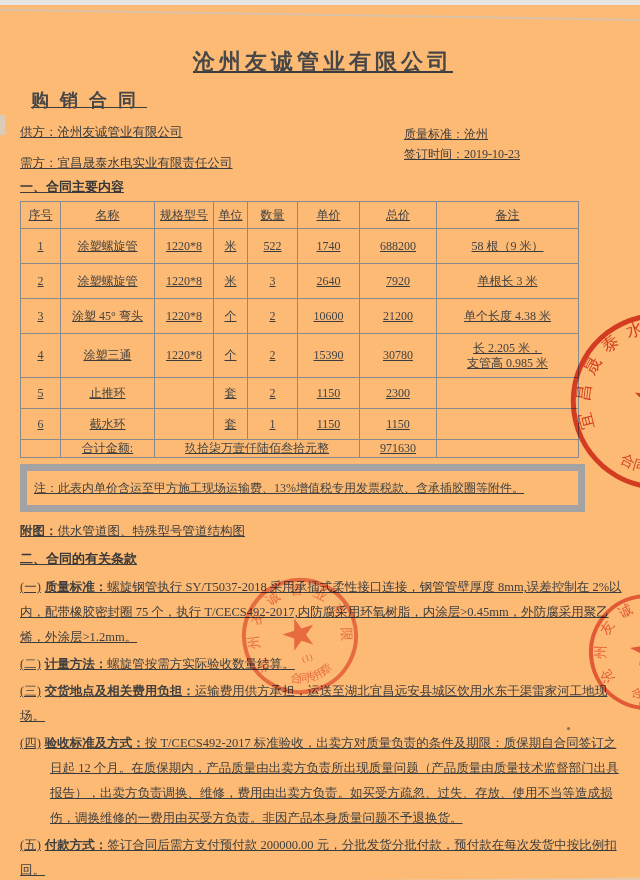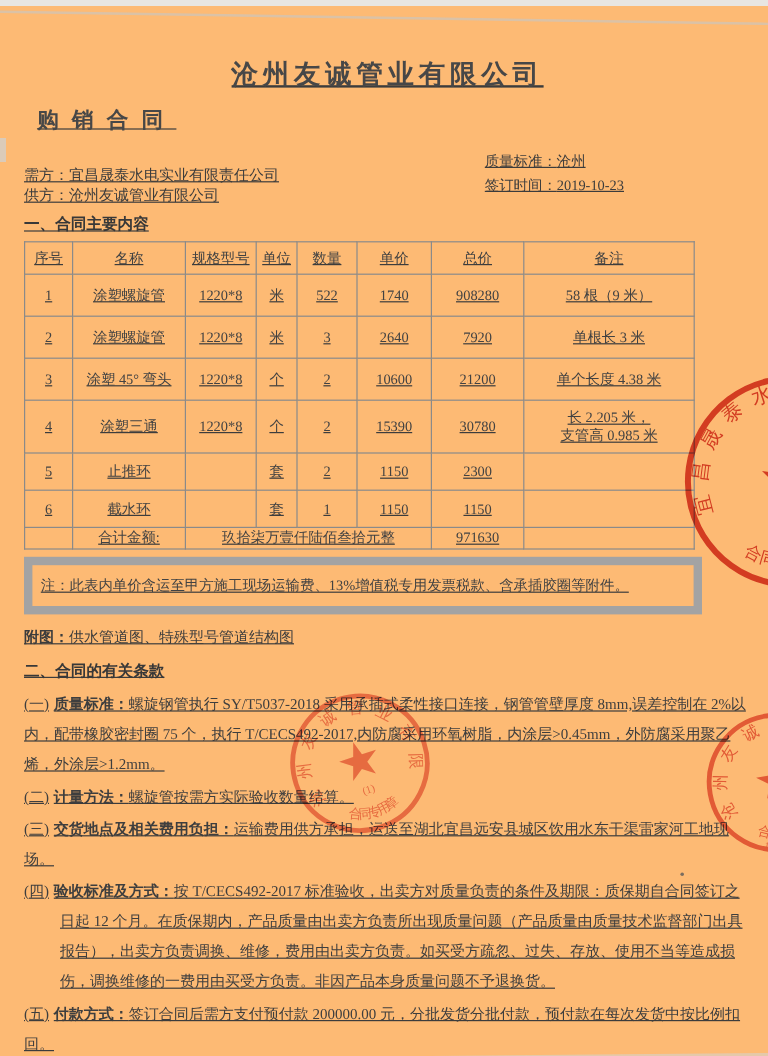--- a/index.html
+++ b/index.html
@@ -72,22 +72,22 @@
   <div class="scan-edge-left"></div>
   <div class="scan-line-bottom"></div>
   <div class="speck"></div>
 
   <div class="content">
     <h1 class="title">沧州友诚管业有限公司</h1>
     <h2 class="subtitle">购销合同</h2>
 
     <div class="info-row">
       <div class="parties">
+        <p class="party-line"><span class="lbl">供方：</span><span>沧州友诚管业有限公司</span></p>
         <p class="party-line buyer"><span class="lbl">需方：</span><span>宜昌晟泰水电实业有限责任公司</span></p>
-        <p class="party-line"><span class="lbl">供方：</span><span>沧州友诚管业有限公司</span></p>
       </div>
       <div class="meta">
         <div><span class="lbl">质量标准：</span><span>沧州</span></div>
         <div><span class="lbl">签订时间：</span><span>2019-10-23</span></div>
       </div>
     </div>
 
     <div class="sec-title">一、合同主要内容</div>
 
     <table class="items">
@@ -112,21 +112,21 @@
         <th>总价</th>
         <th>备注</th>
       </tr>
       <tr class="r-std">
         <td>1</td>
             <td>涂塑螺旋管</td>
             <td>1220*8</td>
             <td>米</td>
             <td>522</td>
             <td>1740</td>
-            <td>908280</td>
+            <td>688200</td>
             <td class="remark">58 根（9 米）</td>
       </tr>
       <tr class="r-std">
         <td>2</td>
             <td>涂塑螺旋管</td>
             <td>1220*8</td>
             <td>米</td>
             <td>3</td>
             <td>2640</td>
             <td>7920</td>

